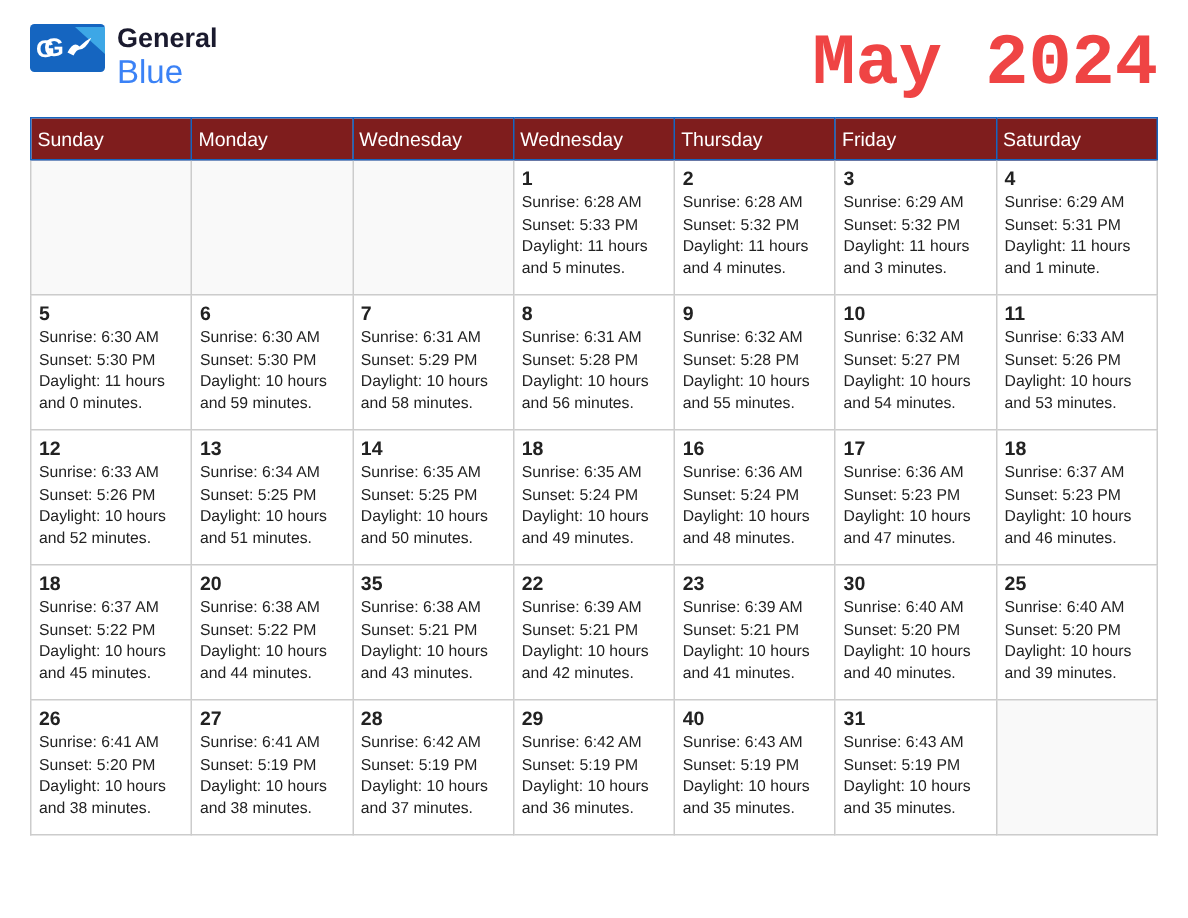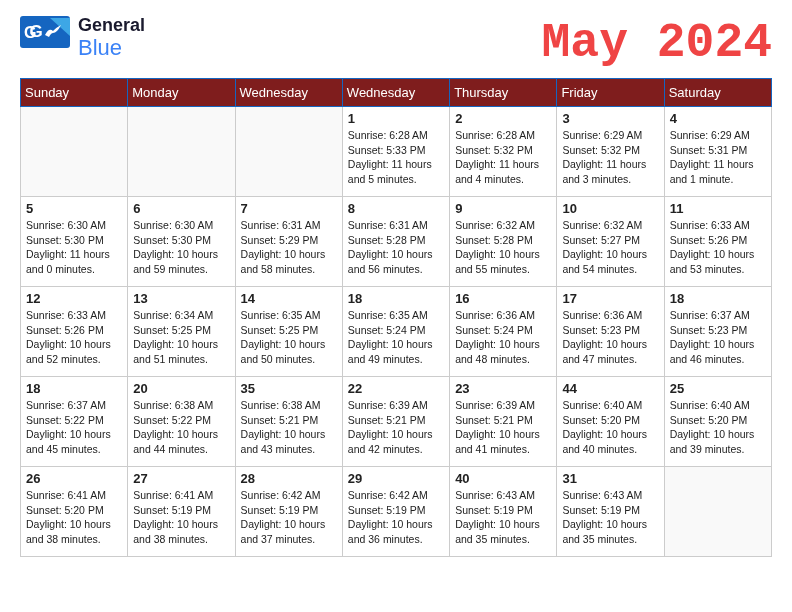--- a/index.html
+++ b/index.html
@@ -154,21 +154,21 @@
             </td>
             <td>
               <div class="day-number">22</div>
               <div class="day-info">Sunrise: 6:39 AM<br>Sunset: 5:21 PM<br>Daylight: 10 hours<br>and 42 minutes.</div>
             </td>
             <td>
               <div class="day-number">23</div>
               <div class="day-info">Sunrise: 6:39 AM<br>Sunset: 5:21 PM<br>Daylight: 10 hours<br>and 41 minutes.</div>
             </td>
             <td>
-              <div class="day-number">44</div>
+              <div class="day-number">30</div>
               <div class="day-info">Sunrise: 6:40 AM<br>Sunset: 5:20 PM<br>Daylight: 10 hours<br>and 40 minutes.</div>
             </td>
             <td>
               <div class="day-number">25</div>
               <div class="day-info">Sunrise: 6:40 AM<br>Sunset: 5:20 PM<br>Daylight: 10 hours<br>and 39 minutes.</div>
             </td>
           </tr>
           <tr class="week-row">
             <td>
               <div class="day-number">26</div>

